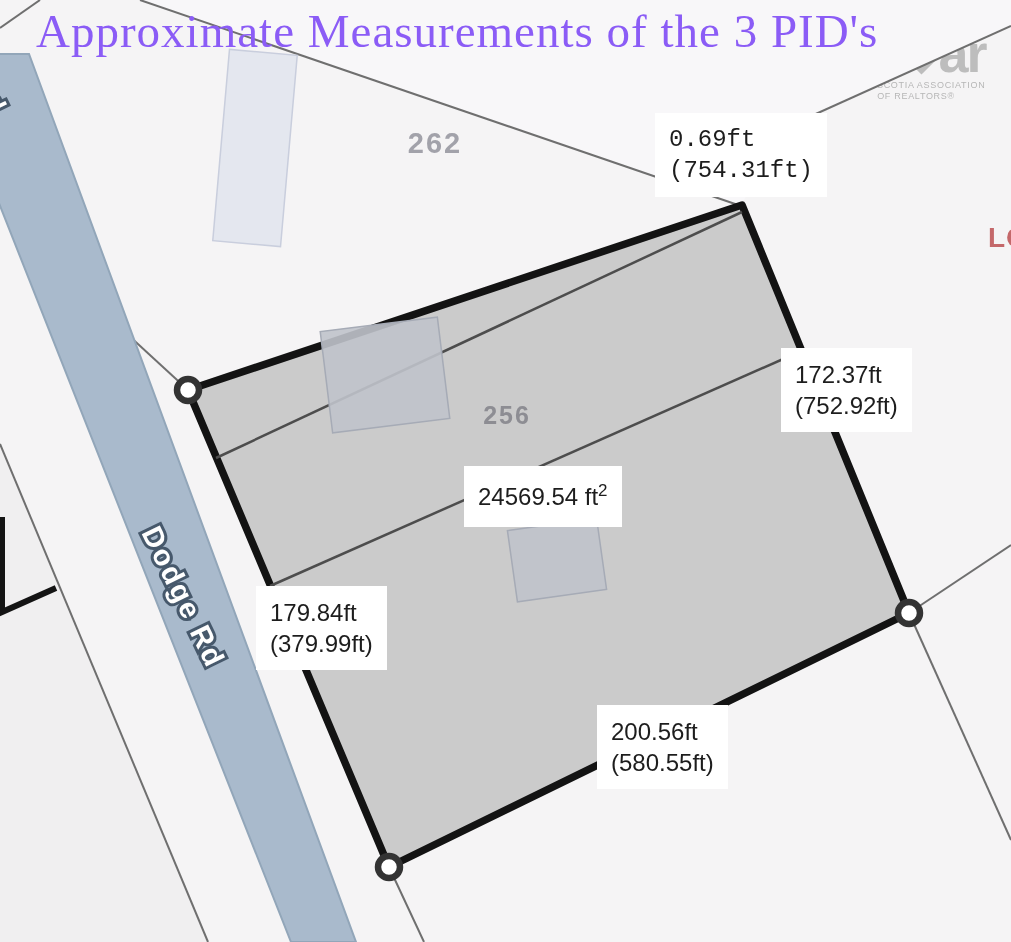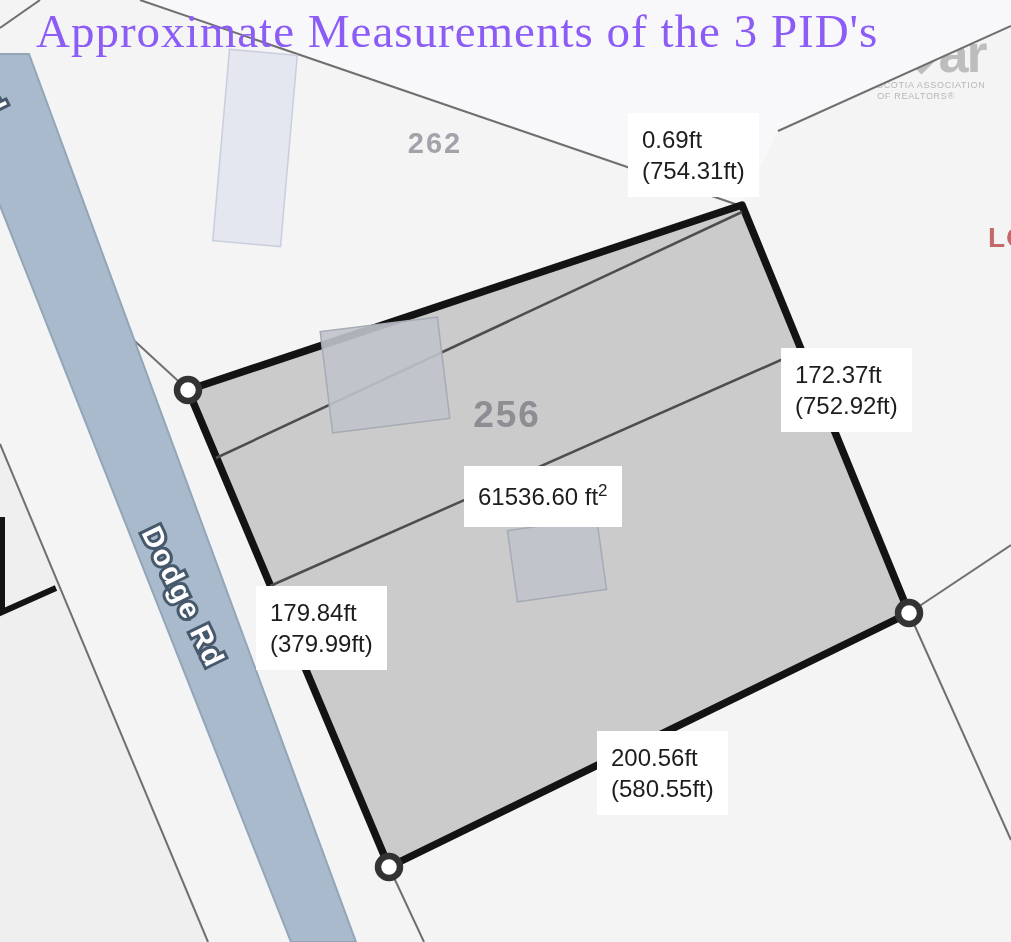--- a/index.html
+++ b/index.html
@@ -23,21 +23,21 @@
     position:absolute;background:#fff;color:#1d1d1d;z-index:3;
     padding:11px 14px;font-size:24px;line-height:31px;white-space:nowrap;
   }
   .mlabel.area{padding:15px 14px;}
   .mlabel.area sup{font-size:17px;line-height:0;}
   .pnum{
     position:absolute;transform:translate(-50%,-50%);z-index:3;
     font-weight:bold;letter-spacing:2px;
   }
   .pnum-262{left:393px;top:143px;font-size:29px;color:#a2a2aa;margin-left:42px;}
-  .pnum-256{left:507px;top:415px;font-size:37px;color:#8d8d93;}
+  .pnum-256{left:507px;top:415px;font-size:25px;color:#8d8d93;}
   .roadname,.roadfrag{
     position:absolute;z-index:3;font-weight:bold;color:#fff;
     -webkit-text-stroke:6px #47596c;paint-order:stroke fill;
     text-shadow:0 0 2px #47596c;
   }
   .roadname{left:183px;top:597px;transform:translate(-50%,-50%) rotate(64deg);font-size:29px;letter-spacing:2px;}
   .roadfrag{left:-14px;top:88px;transform:rotate(64deg);font-size:27px;}
   .lo{position:absolute;left:988px;top:222px;z-index:3;font-weight:bold;font-size:28px;color:#c4686a;letter-spacing:1px;}
 </style>
 </head>
@@ -86,38 +86,38 @@
 
     <path d="M2,517 L2,612 L56,588" fill="none" stroke="#141414" stroke-width="6"></path>
 
     <circle cx="188" cy="390" r="11" fill="#ffffff" stroke="#333333" stroke-width="6.5"></circle>
     <circle cx="909" cy="613" r="11" fill="#ffffff" stroke="#333333" stroke-width="6.5"></circle>
     <circle cx="389" cy="867" r="11" fill="#ffffff" stroke="#333333" stroke-width="6.5"></circle>
   </svg>
 
   <div class="title">Approximate Measurements of the 3 PID's</div>
 
-  <div class="mlabel" style="left:628px;top:113px;">
+  <div class="mlabel" style="left:655px;top:113px;font-family:Liberation Mono, monospace;">
     <div>0.69ft</div>
     <div>(754.31ft)</div>
   </div>
   <div class="mlabel" style="left:781px;top:348px;">
     <div>172.37ft</div>
     <div>(752.92ft)</div>
   </div>
   <div class="mlabel" style="left:235px;top:586px;margin-left:21px;">
     <div>179.84ft</div>
     <div>(379.99ft)</div>
   </div>
-  <div class="mlabel" style="left:597px;top:731px;">
+  <div class="mlabel" style="left:597px;top:705px;">
     <div>200.56ft</div>
     <div>(580.55ft)</div>
   </div>
   <div class="mlabel area" style="left:464px;top:466px;">
-    <span>61536.60 ft</span><sup>2</sup>
+    <span>24569.54 ft</span><sup>2</sup>
   </div>
 
   <div class="pnum pnum-262">262</div>
   <div class="pnum pnum-256">256</div>
 
   <div class="roadname">Dodge Rd</div>
   <div class="roadfrag">d</div>
 
   <div class="lo">LO</div>
 

